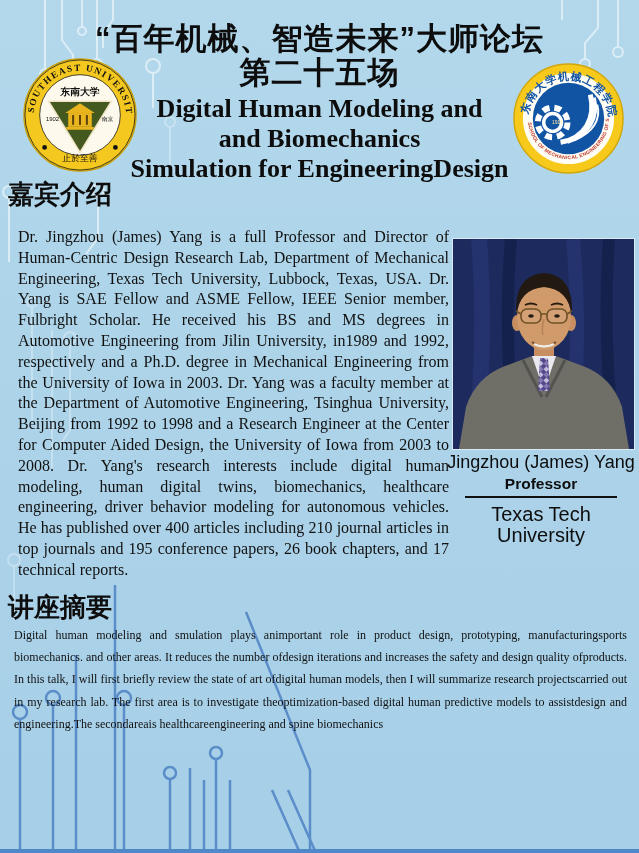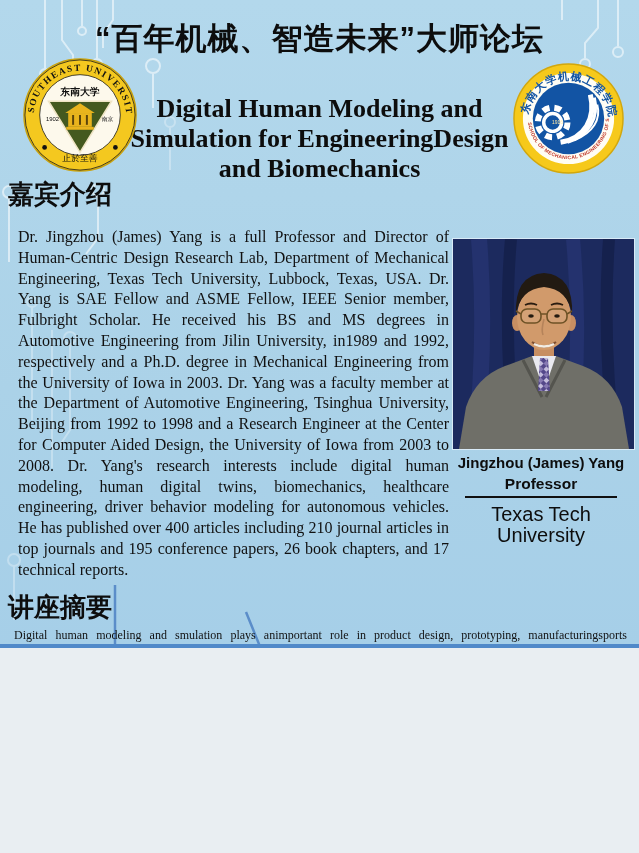--- a/index.html
+++ b/index.html
@@ -1,17 +1,17 @@
 <!DOCTYPE html>
 <html><head>
 <meta charset="utf-8">
 <style>
   body { margin:0; background:#e9eef2; font-family:"Liberation Sans", sans-serif; }
   .poster {
-    position:relative; width:639px; height:648px; overflow:hidden;
+    position:relative; width:639px; height:853px; overflow:hidden;
     background:linear-gradient(180deg,#b3d8ec 0%, #abd2e8 60%, #a6cfe8 100%);
     color:#0d0d0d;
   }
   .layer { position:absolute; inset:0; }
   svg { display:block; }
 
   
   .title-cn { position:absolute; top:22px; left:0; width:100%; text-align:center;
     font-weight:900; font-size:31px; line-height:34px; letter-spacing:1px;
     font-family:"Liberation Sans", sans-serif; color:#0d0d0d; }
@@ -33,21 +33,21 @@
     text-align:justify; color:#111;margin-top:15px; }
 
   .abstract { position:absolute; left:14px; top:624px; width:613px;
     font-family:"Liberation Serif", serif; font-size:12px; line-height:22.2px;
     text-align:justify; color:#111; }
 
   
   .photo-frame { position:absolute; left:452px; top:238px; width:183px; height:212px;
     border:1px solid #d9ebf7; box-sizing:border-box; }
   .caption { position:absolute; left:443px; top:452px; width:196px; text-align:center; }
-  .cap-name { font-weight:bold; font-size:15px; line-height:21px; white-space:nowrap;text-align:center; }
+  .cap-name { font-weight:normal; font-size:18px; line-height:21px; white-space:nowrap;text-align:center; }
   .cap-title { font-weight:bold; font-size:15.5px; line-height:21px;text-align:center; }
   .cap-rule { width:152px; height:2px; background:#101010; margin:2px auto 6px auto; }
   .cap-aff { font-size:20px; line-height:21px; }
 
   
   .footer { position:absolute; left:0; top:780px; width:100%; text-align:center;
     font-family:"Liberation Serif", serif; font-weight:600; font-size:17.5px;
     line-height:22px; color:#141414; }
   .footer div { white-space:nowrap; }
   .bottom-strip { position:absolute; left:0; bottom:0; width:100%; height:4px; background:#5089c9; }
@@ -110,25 +110,26 @@
       <path d="M246,612 L310,770 V853"></path>
       <path d="M272,790 L300,853"></path>
         <path d="M288,790 L316,853"></path>
       <circle cx="170" cy="773" r="6"></circle>
         <circle cx="216" cy="753" r="6"></circle>
     </g>
   </svg>
 
   <div class="title-cn">
     <div>“百年机械、智造未来”大师论坛</div>
+    <div>第二十五场</div>
   </div>
   <div class="subtitle-en">
     <div>Digital Human Modeling and</div>
+    <div>and Biomechanics</div>
     <div>Simulation for EngineeringDesign</div>
-    <div>and Biomechanics</div>
   </div>
 
   <svg class="logo logo-left" viewBox="0 0 120 120">
     <circle cx="60" cy="60" r="57" fill="#f4c81f" stroke="#c9a20e" stroke-width="1.5"></circle>
     <circle cx="60" cy="60" r="56" fill="none" stroke="#1a1a1a" stroke-width="0.8"></circle>
     <circle cx="60" cy="60" r="41" fill="#fdf9ec" stroke="#1a1a1a" stroke-width="0.8"></circle>
     <defs>
         <path id="seal-arc" d="M 13,62 A 47,47 0 1 1 107,62"></path>
       </defs>
     <text font-family="Liberation Serif, serif" font-size="9.5" font-weight="bold" fill="#111" letter-spacing="1.5">

